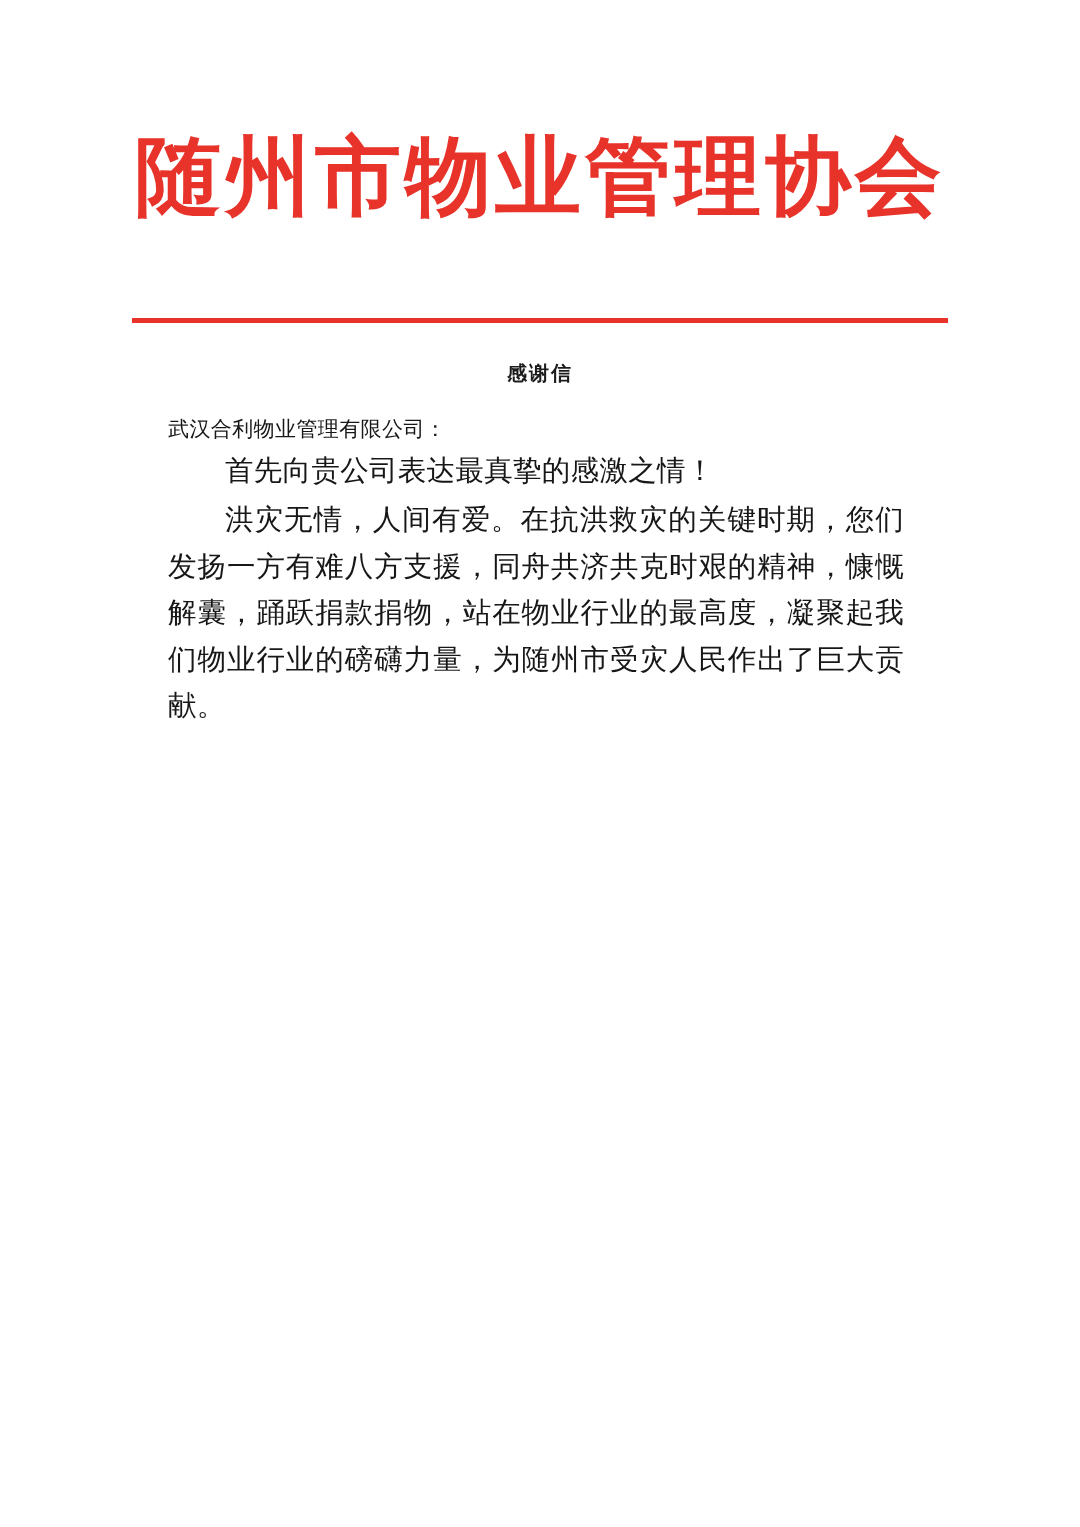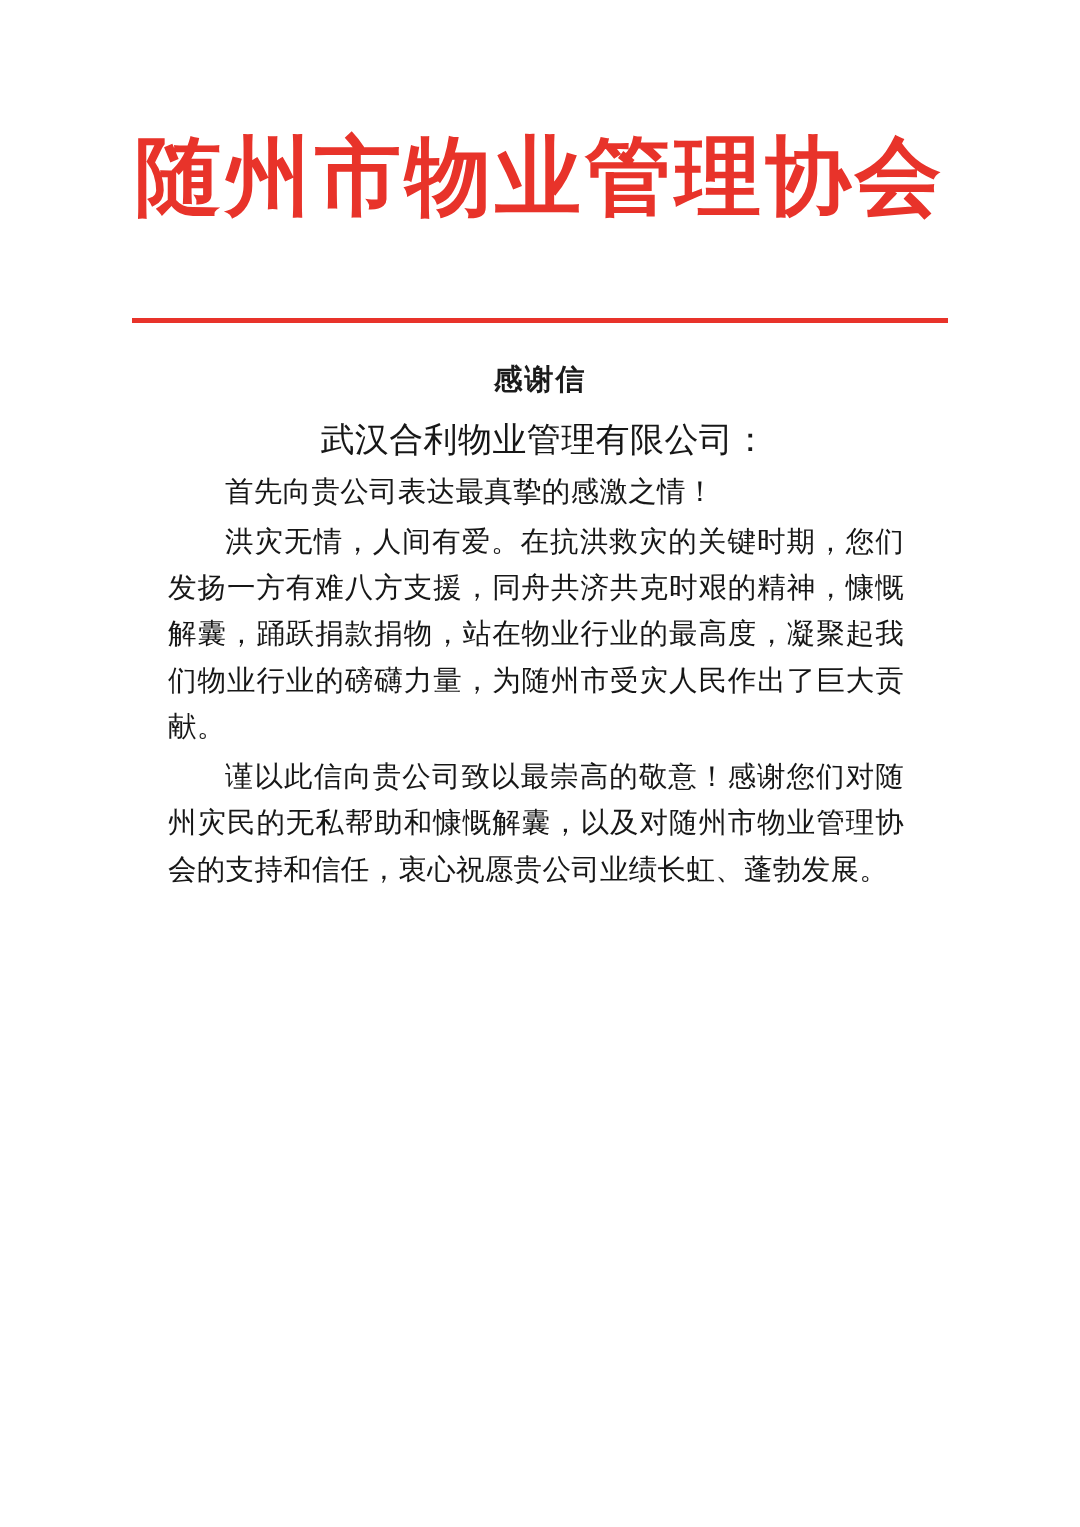--- a/index.html
+++ b/index.html
@@ -42,38 +42,37 @@
     background: #e8332a;
   }
   .doc-title {
     position: absolute;
     left: 0;
     top: 360px;
     width: 1080px;
     text-align: center;
     font-family: "Liberation Serif", serif;
     font-weight: bold;
-    font-size: 29px;
+    font-size: 20px;
     color: #1b1b1b;
     letter-spacing: 2px;
   }
   .body-area {
     position: absolute;
     left: 168px;
     top: 412px;
     width: 752px;
   }
   .salutation {
     font-family: "Liberation Serif", serif;
-    font-size: 34px;
+    font-size: 21px;
     color: #171717;
     line-height: 1.62;
     letter-spacing: 0.4px;
     margin-bottom: 2px;
-    text-align: center;
   }
   .para {
     font-family: "Liberation Serif", serif;
     font-size: 28.5px;
     color: #171717;
     line-height: 1.63;
     letter-spacing: 0.3px;
     text-align: justify;
     text-justify: inter-character;
     text-indent: 2em;
@@ -120,21 +119,20 @@
     <div class="letterhead-title">随州市物业管理协会</div>
   </div>
   <div class="letterhead-rule"></div>
 
   <div class="doc-title">感谢信</div>
 
   <div class="body-area">
     <div class="salutation">武汉合利物业管理有限公司：</div>
     <p class="para">首先向贵公司表达最真挚的感激之情！</p>
     <p class="para">洪灾无情，人间有爱。在抗洪救灾的关键时期，您们发扬一方有难八方支援，同舟共济共克时艰的精神，慷慨解囊，踊跃捐款捐物，站在物业行业的最高度，凝聚起我们物业行业的磅礴力量，为随州市受灾人民作出了巨大贡献。</p>
-    <p class="para">谨以此信向贵公司致以最崇高的敬意！感谢您们对随州灾民的无私帮助和慷慨解囊，以及对随州市物业管理协会的支持和信任，衷心祝愿贵公司业绩长虹、蓬勃发展。</p>
   </div>
 
   <div class="signature-block">
     <div class="sign-org">随州市物业管理协会</div>
     <div class="sign-date">2021 年 8 月 24 日</div>
   </div>
 
   <div class="seal">
     <svg viewBox="0 0 212 212" width="212" height="212" aria-hidden="true">
       <defs>

